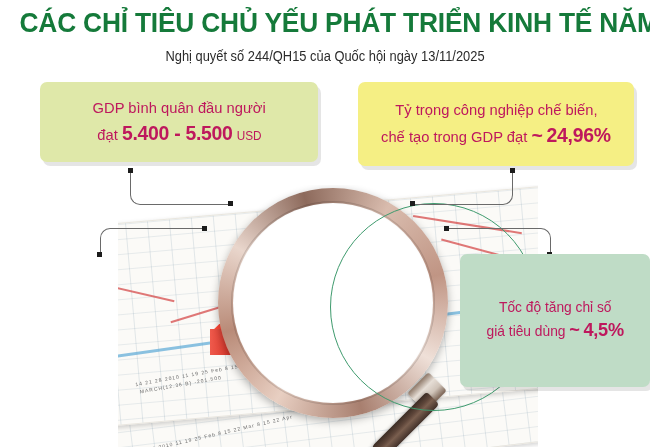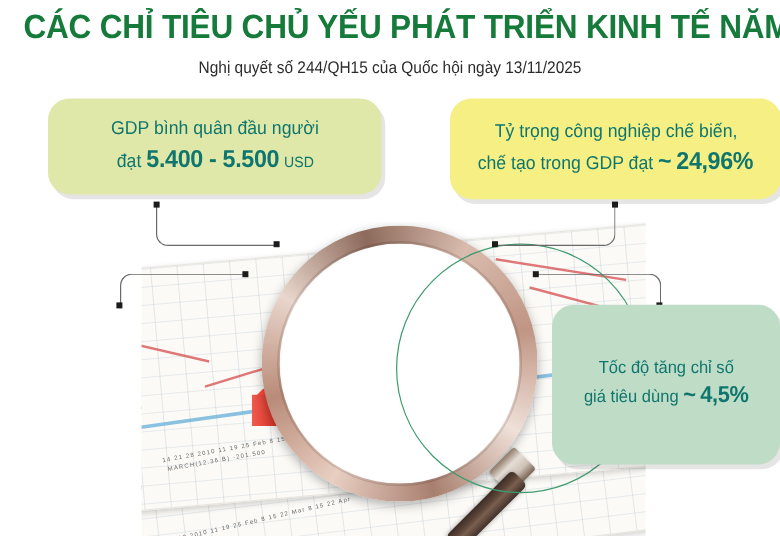--- a/index.html
+++ b/index.html
@@ -117,24 +117,24 @@
   }
 
   
   #greenCircle{
     position:absolute;left:112px;top:15px;width:206px;height:206px;
     border:1px solid #3f9b6e;border-radius:50%;
   }
 
   
   .box{
-    position:absolute;border-radius:18px;
+    position:absolute;border-radius:7px;
     box-shadow:3px 4px 0 rgba(0,0,0,.10);
     display:flex;flex-direction:column;align-items:center;justify-content:center;
-    text-align:right;color:#0f766e;
+    text-align:right;color:#be185d;
     font-family:"Liberation Sans Narrow","Liberation Sans",sans-serif;
   }
   .box .ln{white-space:nowrap;line-height:1.34;transform:scaleX(0.95);}
   .big{font-weight:bold;font-size:1.32em;letter-spacing:-0.3px;}
   .sm{font-size:.80em;}
 
   #boxGDPcap{left:40px;top:82px;width:278px;height:80px;background:#dfe8a9;font-size:15.5px;}
   #boxIndustry{left:358px;top:82px;width:276px;height:84px;background:#f5ef84;font-size:15.5px;}
   #boxGrowth{left:8px;top:254px;width:196px;height:136px;background:#c3dcb8;font-size:14.5px;}
   #boxCPI{left:460px;top:254px;width:190px;height:133px;background:#bfdcc6;font-size:14.5px;}
@@ -230,21 +230,21 @@
 
   <div class="box" id="boxGDPcap" style="background: rgb(223, 232, 169);">
     <div class="ln">GDP bình quân đầu người</div>
     <div class="ln">
       <span>đạt</span>
       <span class="big">5.400 - 5.500</span>
       <span class="sm">USD</span>
     </div>
   </div>
 
-  <div class="box" id="boxIndustry" style="background: rgb(245, 239, 132); margin-left: 17px;">
+  <div class="box" id="boxIndustry" style="background: rgb(245, 239, 132);">
     <div class="ln">Tỷ trọng công nghiệp chế biến,</div>
     <div class="ln">
       <span>chế tạo trong GDP đạt</span>
       <span class="big">~</span>
       <span class="big">24,96%</span>
     </div>
   </div>
 
 
   <div class="box" id="boxCPI" style="background: rgb(191, 220, 198);">

